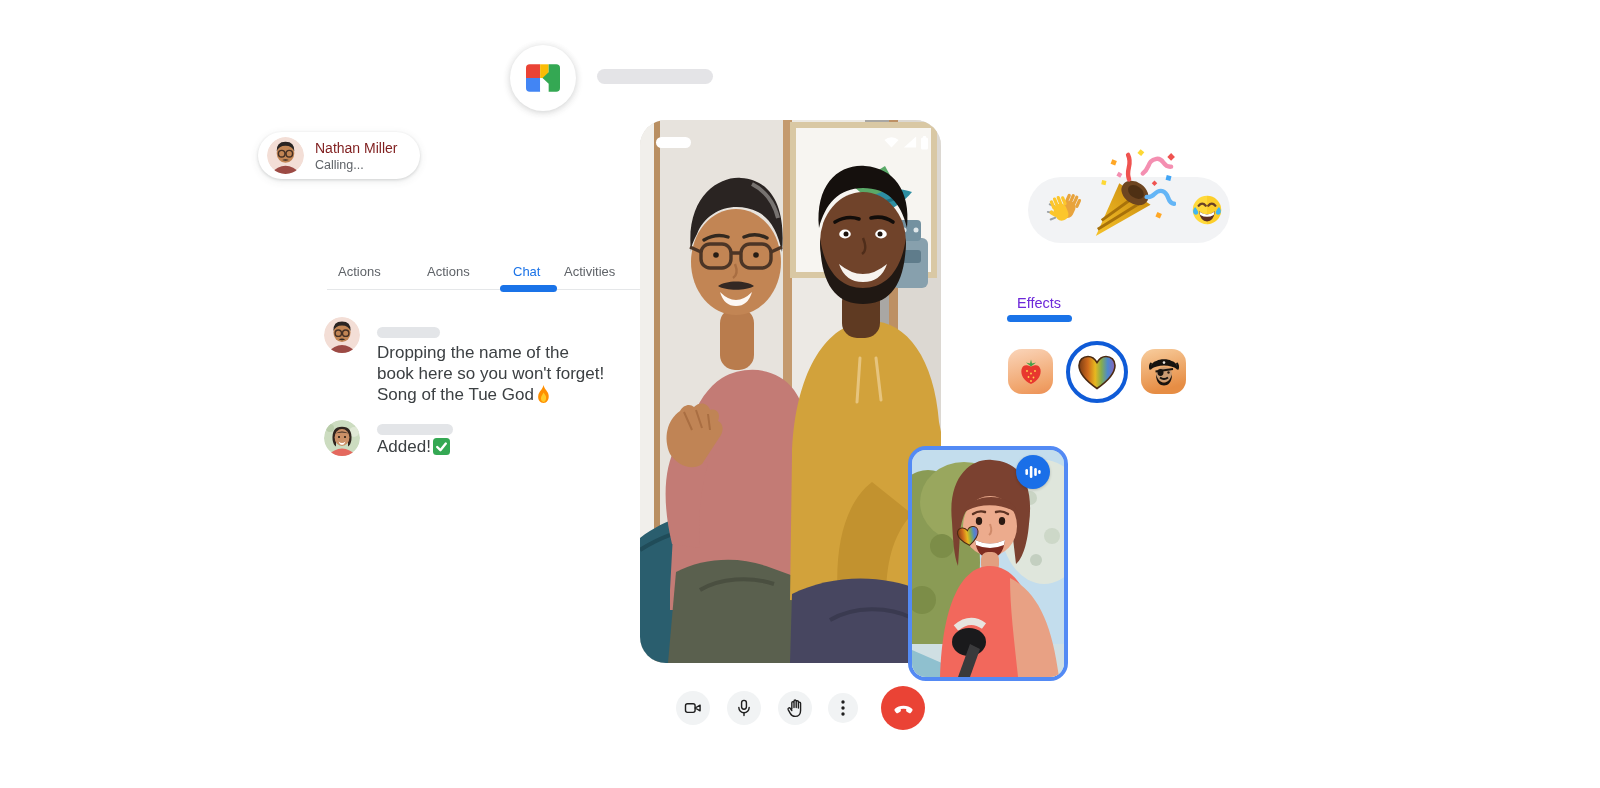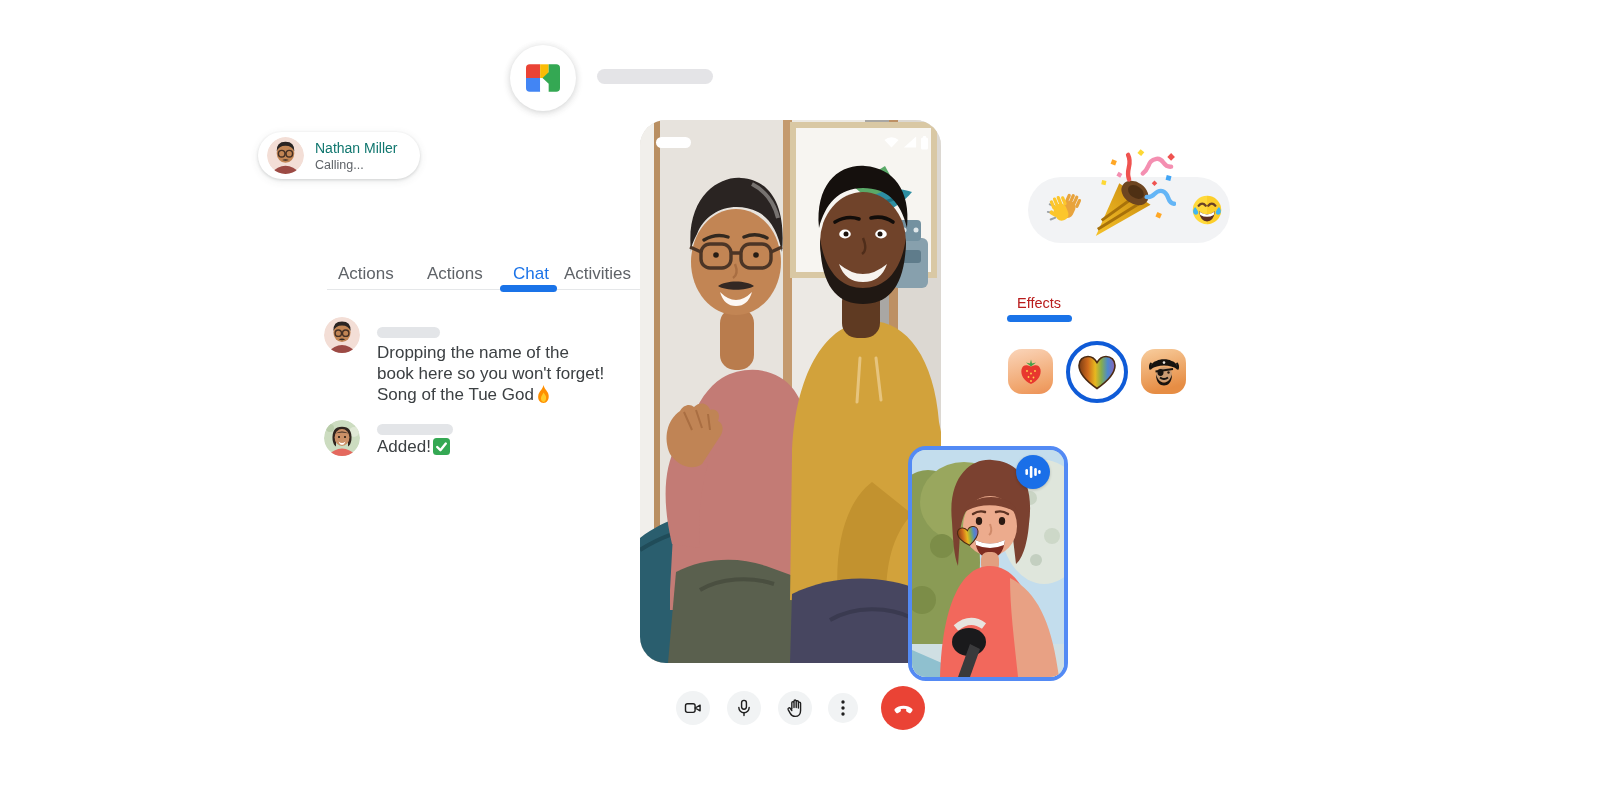--- a/index.html
+++ b/index.html
@@ -14,26 +14,26 @@
   
   .logo-badge{left:510px;top:45px;width:66px;height:66px;border-radius:50%;
     background:#fff;box-shadow:0 1px 6px rgba(60,64,67,.18),0 2px 10px rgba(60,64,67,.08);
     display:flex;align-items:center;justify-content:center;}
   .title-bar{left:597px;top:69px;width:116px;height:15px;border-radius:8px;background:#e4e4e7;}
 
   
   .call-pill{left:258px;top:132px;width:162px;height:47px;border-radius:24px;background:#fff;
     box-shadow:0 1px 3px rgba(60,64,67,.18),0 2px 8px rgba(60,64,67,.10);}
   .call-pill .avatar{position:absolute;left:9px;top:5px;width:37px;height:37px;border-radius:50%;overflow:hidden;}
-  .caller-name{position:absolute;left:57px;top:8px;font-size:14px;font-weight:500;color:#0f766e;white-space:nowrap;}
+  .caller-name{position:absolute;left:57px;top:8px;font-size:14px;font-weight:500;color:#7f1d1d;white-space:nowrap;}
   .call-status{position:absolute;left:57px;top:26px;font-size:12.5px;color:#5f6368;text-align:right;}
 
   
   .tabs{left:327px;top:261px;width:313px;height:28px;}
-  .tab{position:absolute;top:3px;font-size:17px;color:#5f6368;cursor:pointer;white-space:nowrap;}
+  .tab{position:absolute;top:3px;font-size:13px;color:#5f6368;cursor:pointer;white-space:nowrap;}
   .tab.active{color:#1a73e8;font-weight:500;text-align:center;}
   .tab-line{left:327px;top:289px;width:313px;height:1px;background:#e5e7e9;}
   .tab-indicator{left:500px;top:285px;width:57px;height:7px;border-radius:4px;background:#1a73e8;}
 
   
   .msg-avatar{width:36px;height:36px;border-radius:50%;overflow:hidden;}
   .name-ph{height:11px;border-radius:6px;background:#e3e5e8;}
   .msg-text{width:232px;font-size:17px;line-height:21px;color:#3c4043;}
   .inline-emoji{display:inline-block;vertical-align:-3px;margin-left:2px;}
 
@@ -54,21 +54,21 @@
   .ctl-mic{left:727px;top:691px;width:34px;height:34px;}
   .ctl-hand{left:778px;top:691px;width:34px;height:34px;}
   .ctl-more{left:828px;top:693px;width:30px;height:30px;}
   .ctl-end{left:881px;top:686px;width:44px;height:44px;background:#ea4335;}
 
   
   .reactions-pill{left:1028px;top:177px;width:202px;height:66px;border-radius:33px;background:#f2f3f5;}
   .rx{position:absolute;cursor:pointer;}
 
   
-  .fx-label{left:1017px;top:295px;font-size:14.5px;font-weight:500;color:#b91c1c;cursor:pointer;}
+  .fx-label{left:1017px;top:295px;font-size:14.5px;font-weight:500;color:#6d28d9;cursor:pointer;}
   .fx-underline{left:1007px;top:315px;width:65px;height:7px;border-radius:4px;background:#1a73e8;}
   .fx-btn{width:45px;height:45px;border-radius:14px;display:flex;align-items:center;justify-content:center;cursor:pointer;}
   .fx-strawberry{left:1008px;top:349px;background:linear-gradient(165deg,#f9d0b2 8%,#f0a268 78%,#ec8f55);}
   .fx-pirate{left:1141px;top:349px;background:linear-gradient(165deg,#f6c795 8%,#e68d44 82%);}
   .fx-selected{left:1066px;top:341px;width:62px;height:62px;border-radius:50%;background:#fff;
     border:4px solid #0f5bd7;box-sizing:border-box;display:flex;align-items:center;justify-content:center;cursor:pointer;}
 </style>
 </head>
 <body>
 

